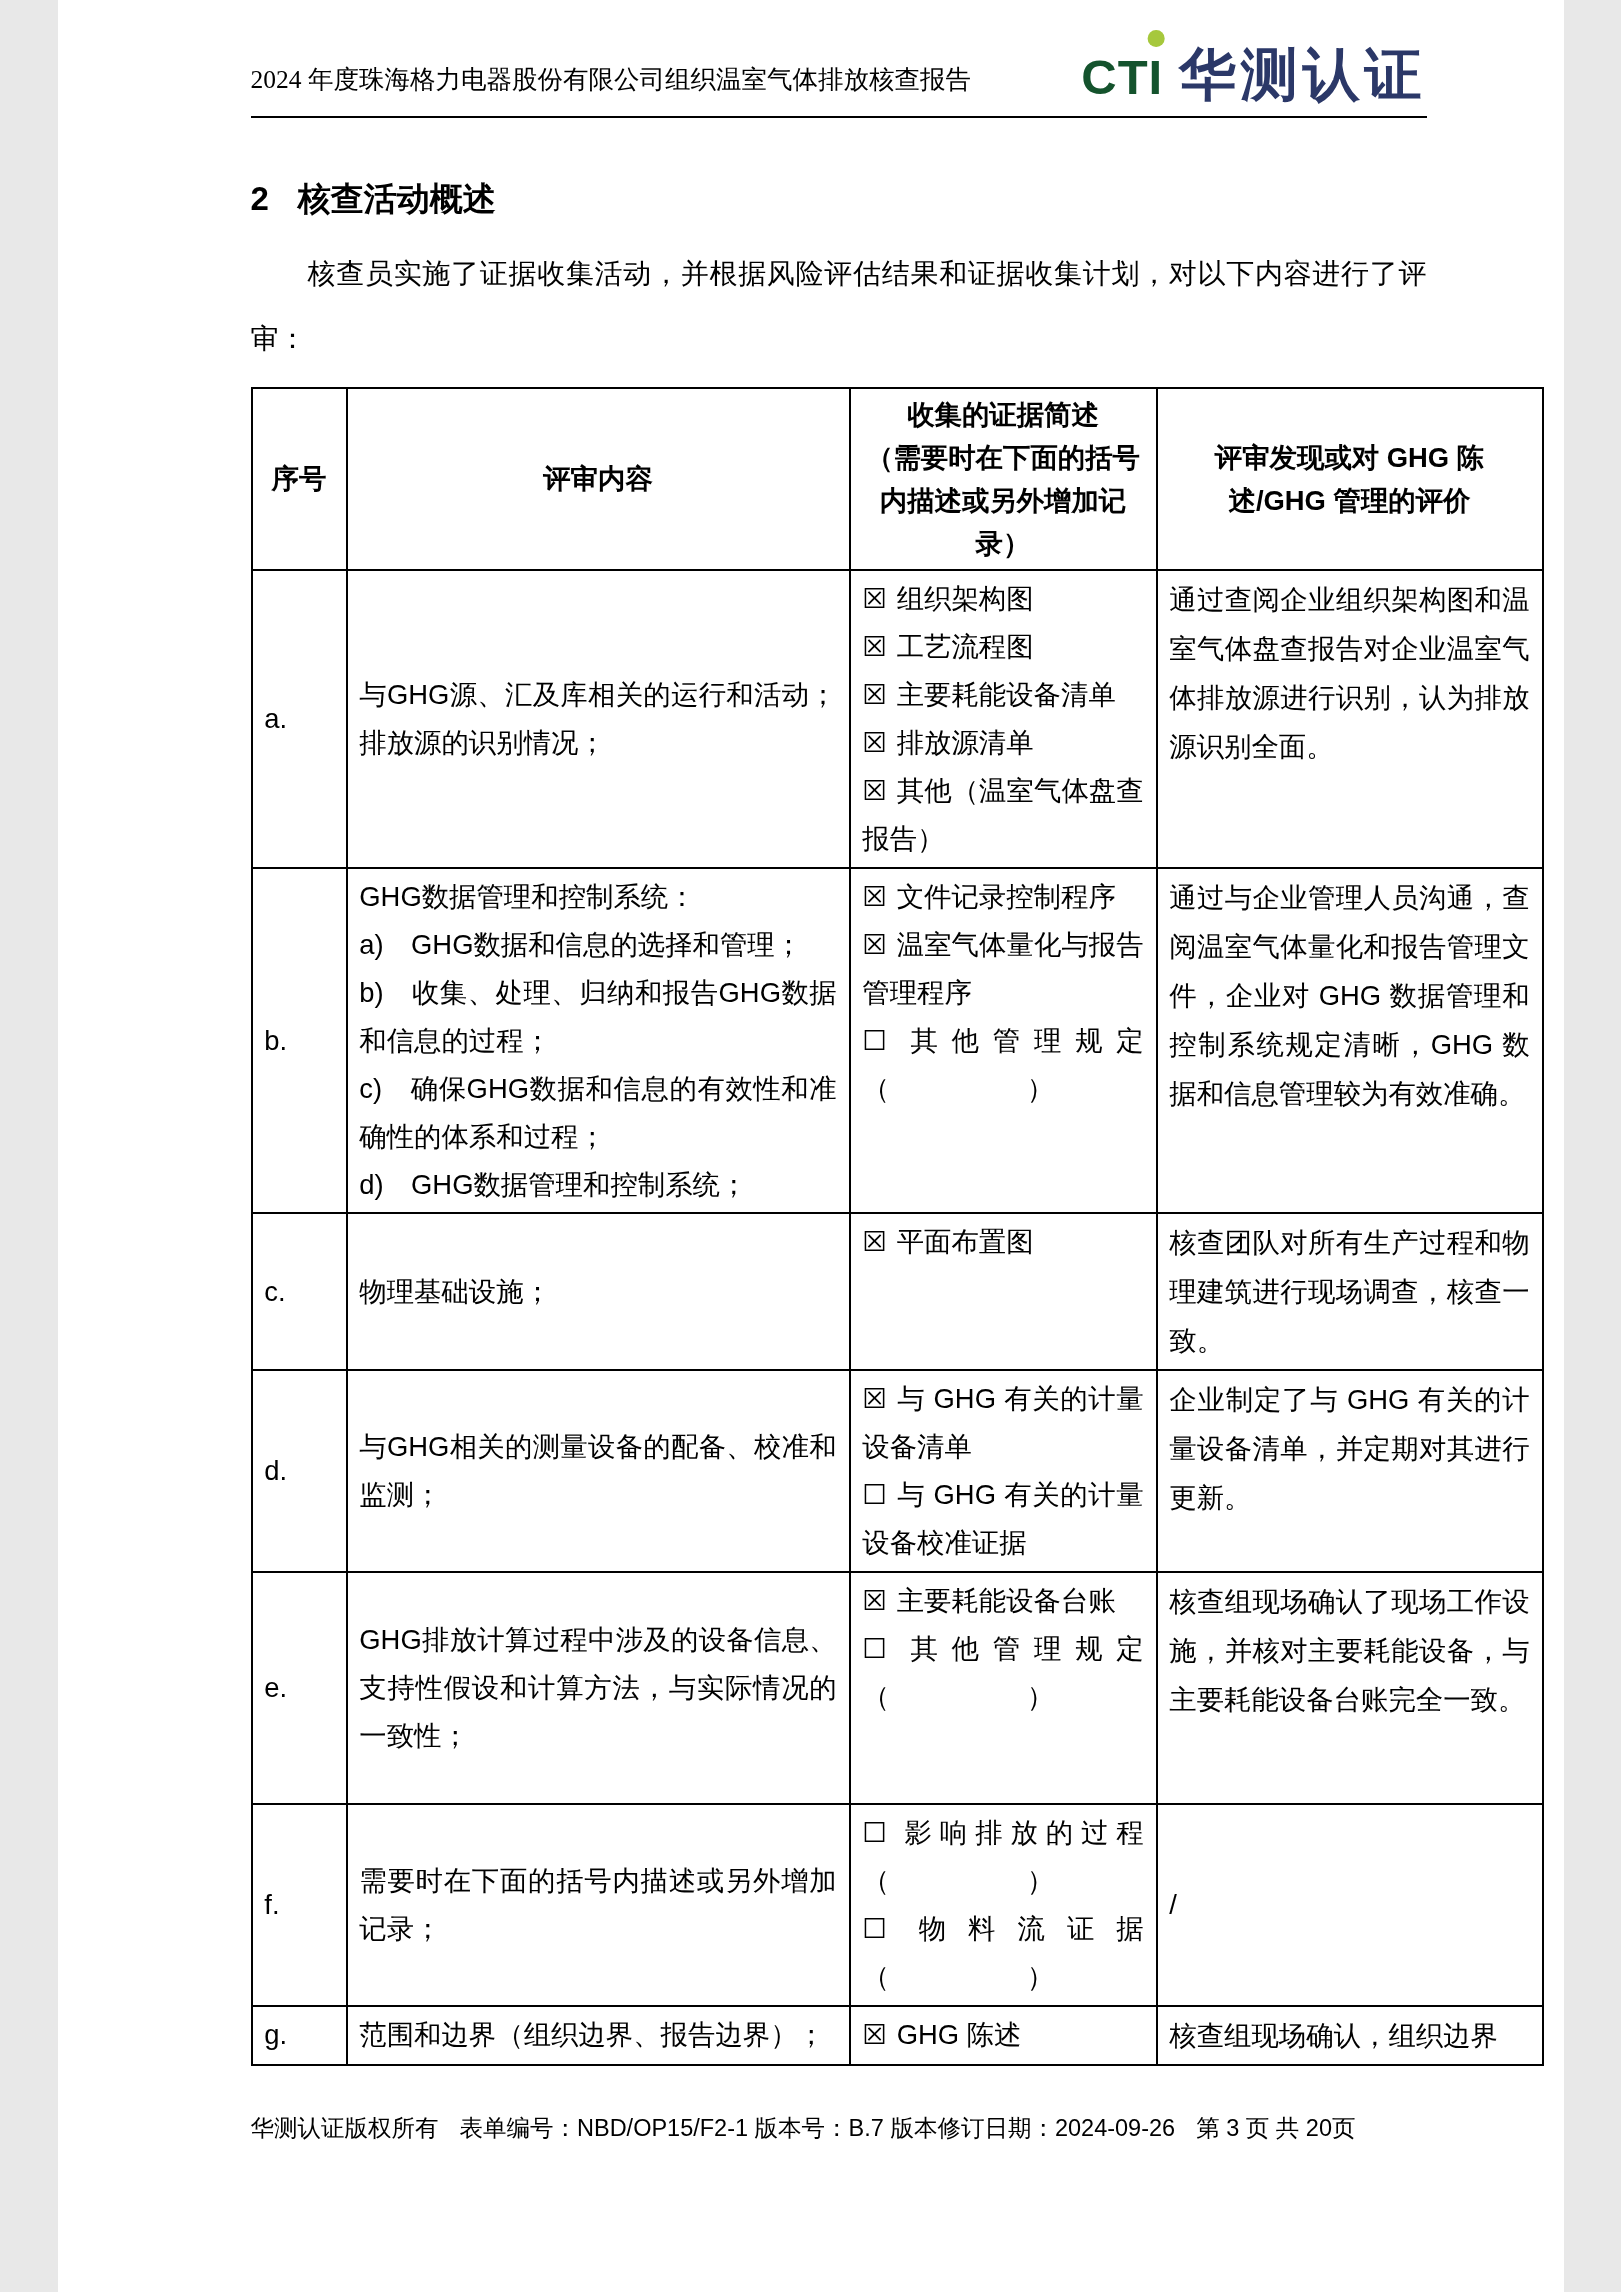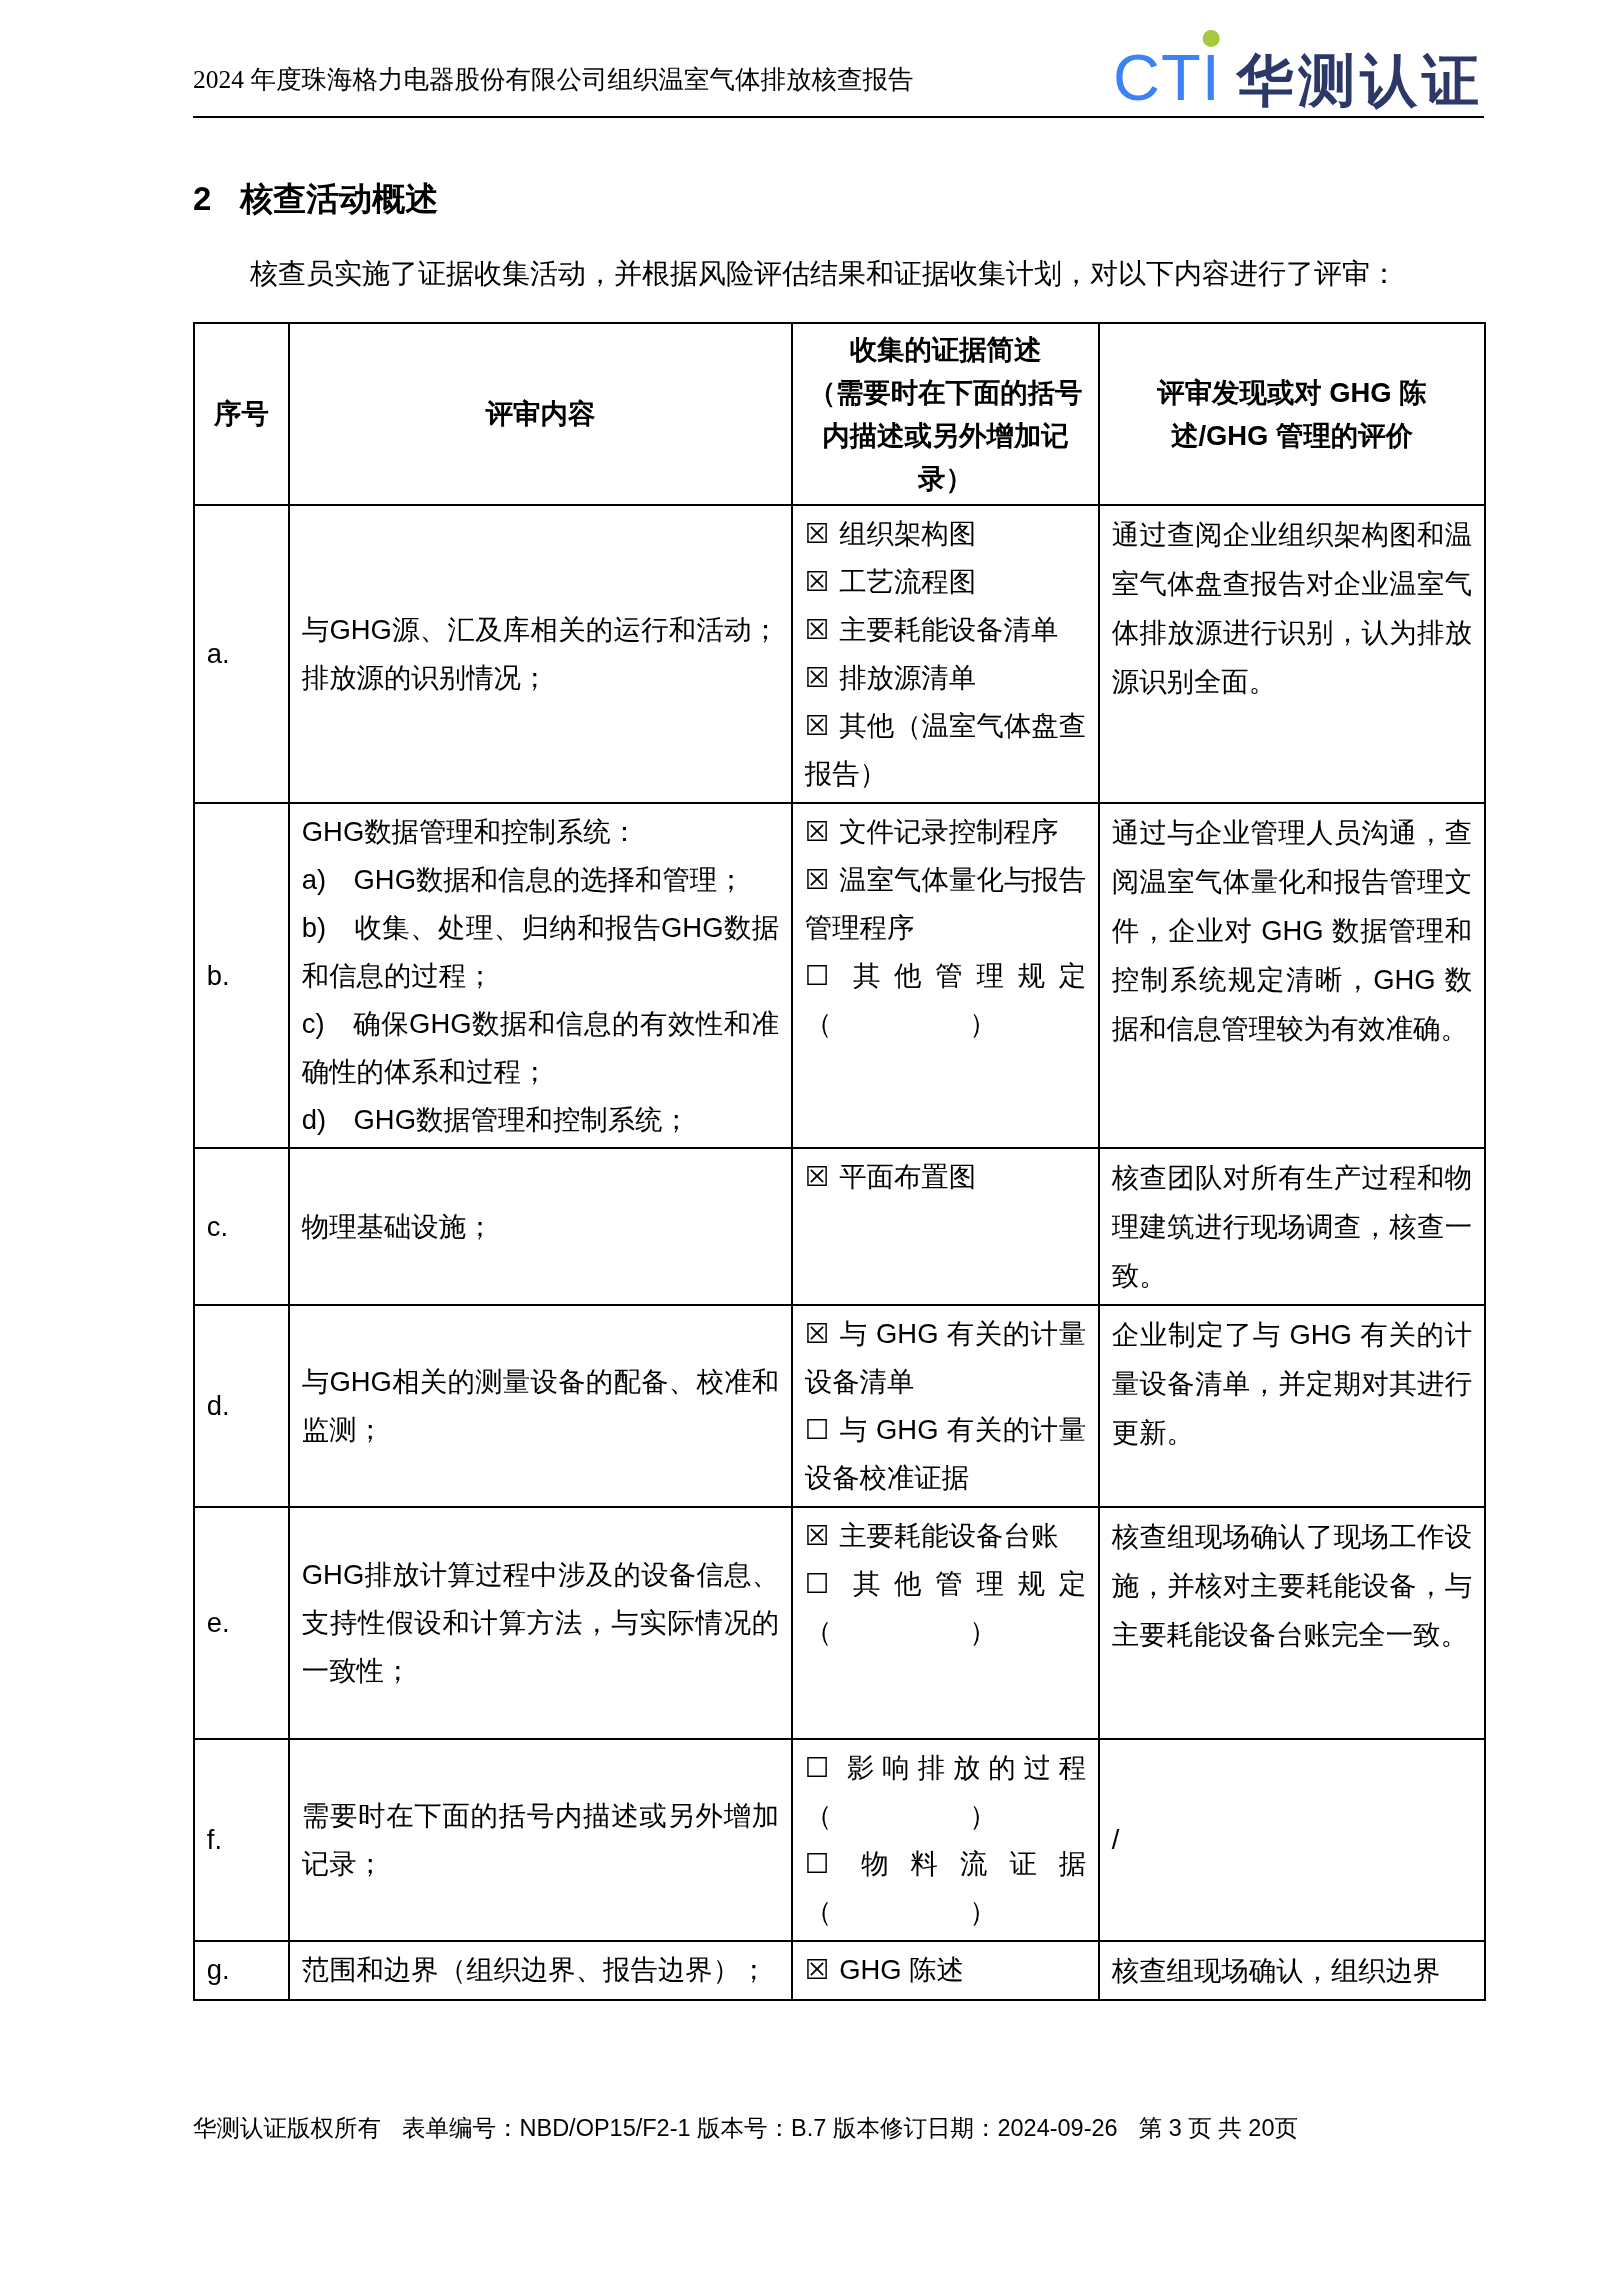--- a/index.html
+++ b/index.html
@@ -1,39 +1,39 @@
 <!DOCTYPE html>
 <html><head>
 <meta charset="utf-8">
 <style>
   * { box-sizing: border-box; }
   html,body { margin:0; padding:0; background:#e8e8e8; }
   .page {
     position: relative;
-    width: 1621px; height: 2293px;
+    width: 1506px; height: 2293px;
     margin: 0 auto;
     background: #ffffff;
     font-family: "Liberation Serif", "DejaVu Serif", serif;
     color: #000;
     overflow: hidden;
   }
   .content { padding: 0 137px 0 193px; }
 
   
   .hdr {
     display: flex; justify-content: space-between; align-items: flex-end;
     border-bottom: 2.9px solid #000;
     padding: 45px 0 5.9px 0;
   }
   .hdr-title { font-size: 25.5px; line-height: 33px; padding-bottom: 13.7px; }
   .logo { display: flex; align-items: baseline; gap: 15.7px; white-space: nowrap; }
   .logo-cti {
     font-family: "Liberation Sans", "DejaVu Sans", sans-serif;
-    font-weight: normal; font-size: 65px; line-height: 65px;
-    color: #3b82f6; letter-spacing: 1px;
+    font-weight: bold; font-size: 49px; line-height: 65px;
+    color: #14532d; letter-spacing: 1px;
   }
   .logo-i { position: relative; display: inline-block; }
   .logo-dot {
     position: absolute; left: 50%; top: -14.7px; transform: translateX(-50%);
     width: 16.7px; height: 16.7px; border-radius: 50%; background: #a6c83c;
   }
   .logo-name {
     font-family: "Liberation Sans", "DejaVu Sans", sans-serif;
     font-weight: bold; font-size: 57px; line-height: 57px;
     color: #2b3868; letter-spacing: 4.9px;

